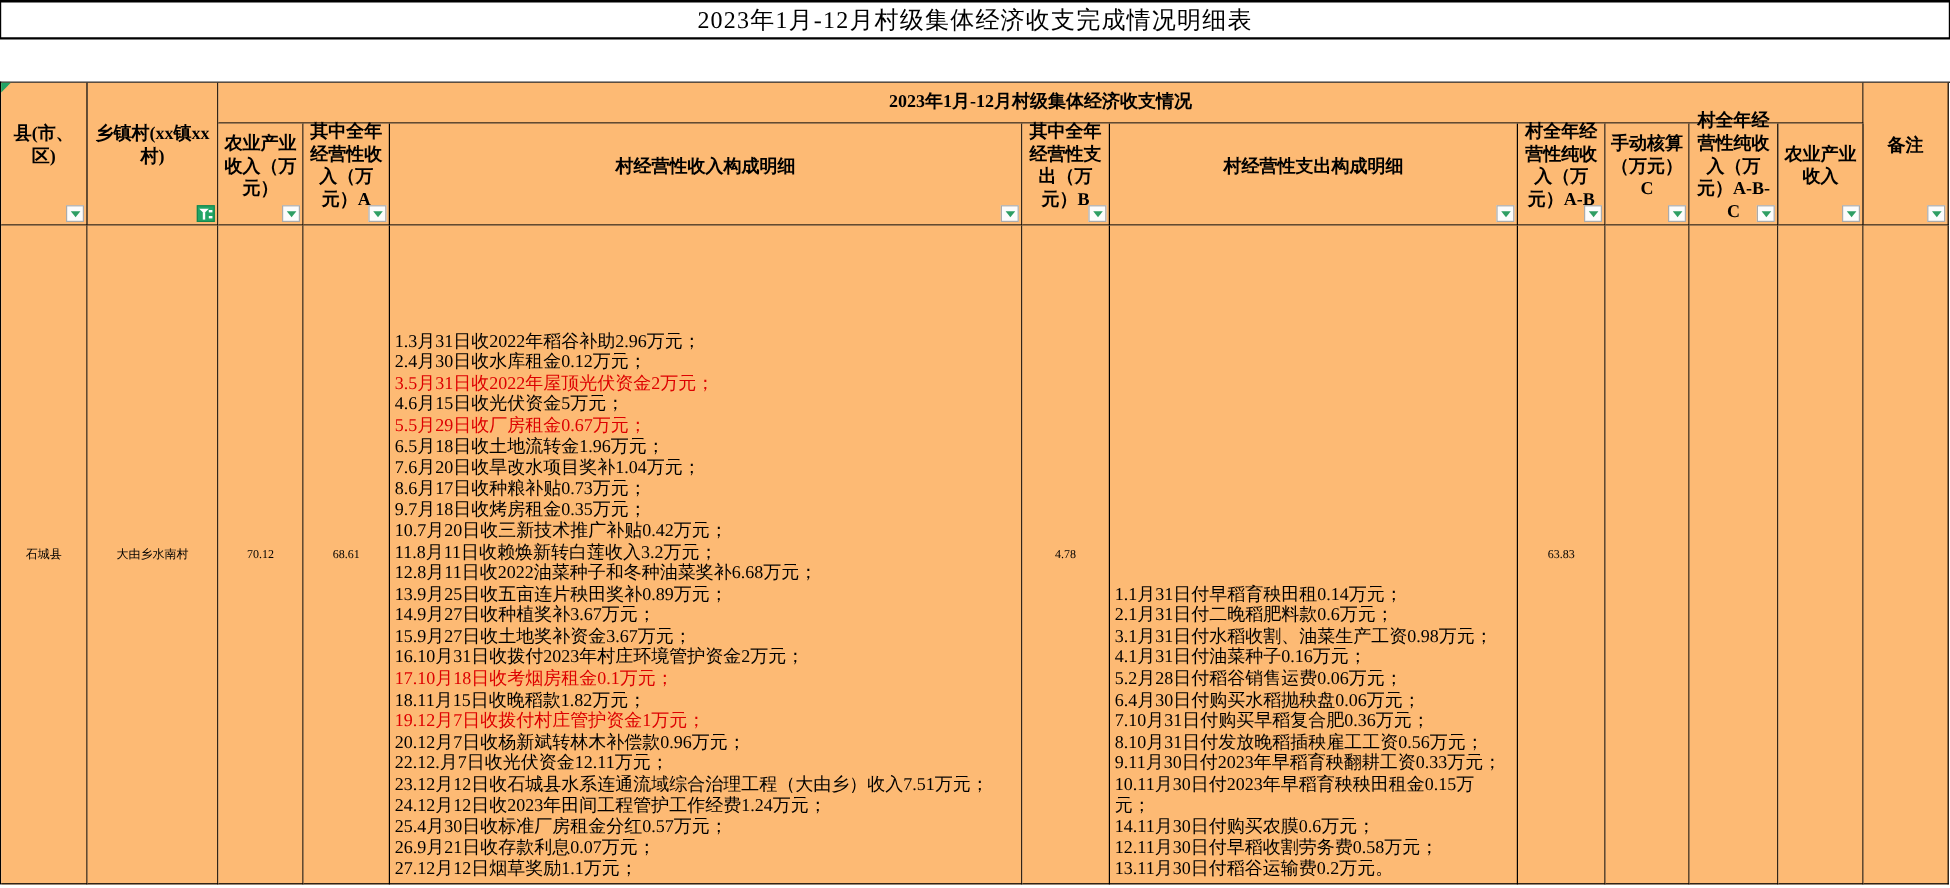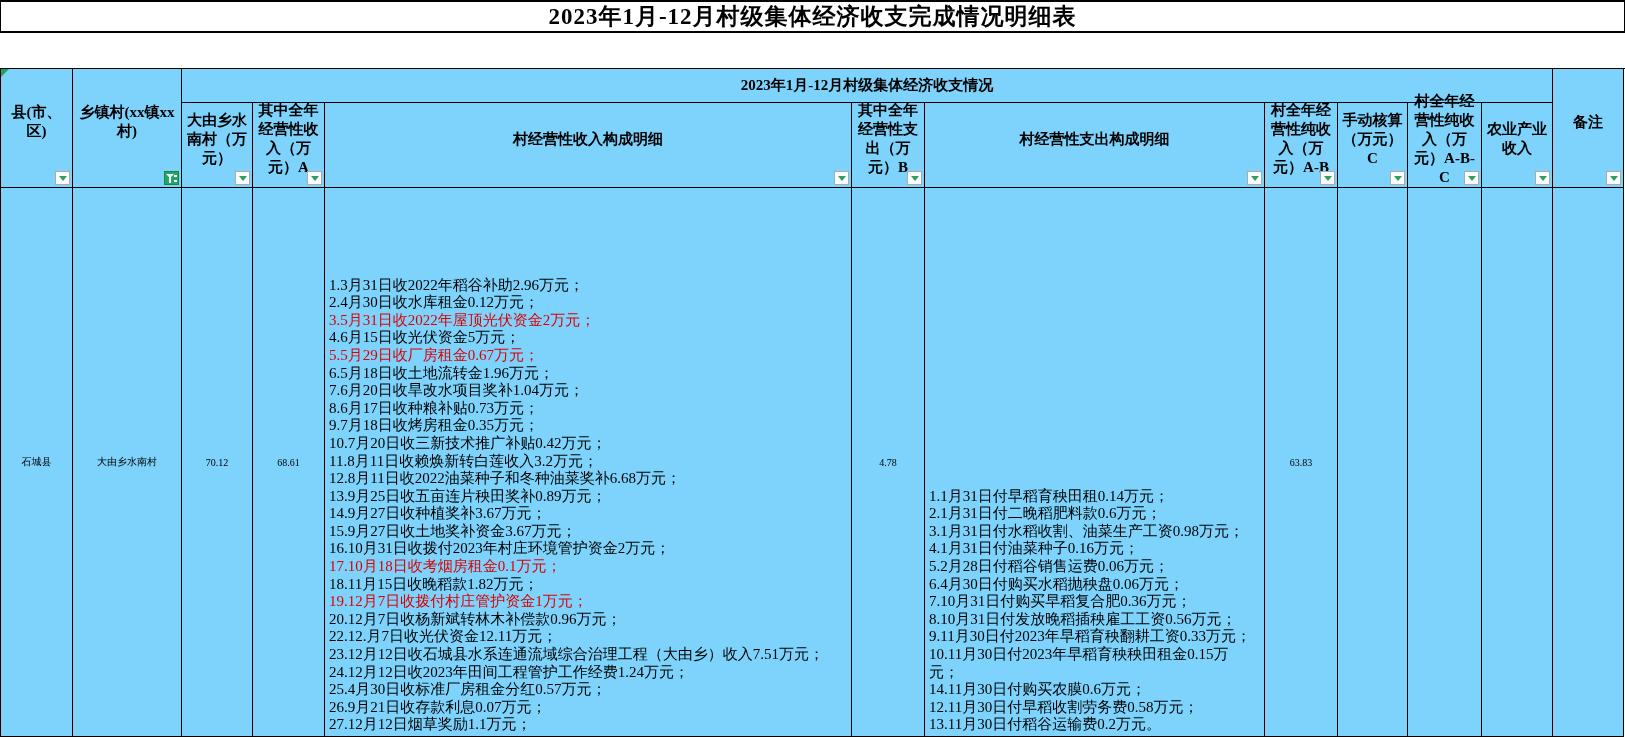--- a/index.html
+++ b/index.html
@@ -6,30 +6,30 @@
   html,body { background:#fff; }
   body {
     width:1625px; height:740px; position:relative; overflow:hidden;
     font-family:"Liberation Serif","DejaVu Serif",serif; color:#000;
   }
   .title-bar {
     position:absolute; left:0; top:0; width:1625px; height:33px;
     border-top:2px solid #000; border-bottom:2px solid #000;
     border-left:1px solid #000; border-right:1px solid #000;
     display:flex; align-items:center; justify-content:center;
-    font-size:23px; font-weight:bold; letter-spacing:1px;
+    font-size:20px; font-weight:normal; letter-spacing:1px;
   }
   .grid {
     position:absolute; left:0; top:68px; width:1625px;
     display:grid;
     grid-template-columns:72px 109px 71px 72px 527px 73px 340px 73px 70px 74px 71px 71px;
     grid-template-rows:34px 85px 549px;
     border-top:1px solid #000; border-left:1px solid #000;
   }
-  .cell { border-right:1px solid #000; border-bottom:1px solid #000; position:relative; font-size:15px; background:#7dd3fc; }
+  .cell { border-right:1px solid #000; border-bottom:1px solid #000; position:relative; font-size:15px; background:#fdba74; }
   .hdr {
     font-weight:bold; display:flex; align-items:center; justify-content:center;
     text-align:center; line-height:19px; padding:2px 3px 14px 3px;
   }
   .hdr-shallow { padding-bottom:2px; }
   .val { display:flex; align-items:center; justify-content:center; font-size:10px; }
   .detail-cell {
     display:flex; flex-direction:column; justify-content:flex-end;
     padding:2px 8px 2px 4px; line-height:17.6px; font-size:15px;
   }
@@ -102,21 +102,21 @@
   </div>
 
   <div class="cell hdr c12 r12">
     <span>备注</span>
     <span class="filter-btn">
       <span class="filter-arrow"></span>
     </span>
   </div>
 
   <div class="cell hdr c3 r2">
-    <span>大由乡水南村（万元）</span>
+    <span>农业产业收入（万元）</span>
     <span class="filter-btn">
         <span class="filter-arrow"></span>
       </span>
   </div>
   <div class="cell hdr c4 r2">
     <span>其中全年经营性收入（万元）A</span>
     <span class="filter-btn">
         <span class="filter-arrow"></span>
       </span>
   </div>

